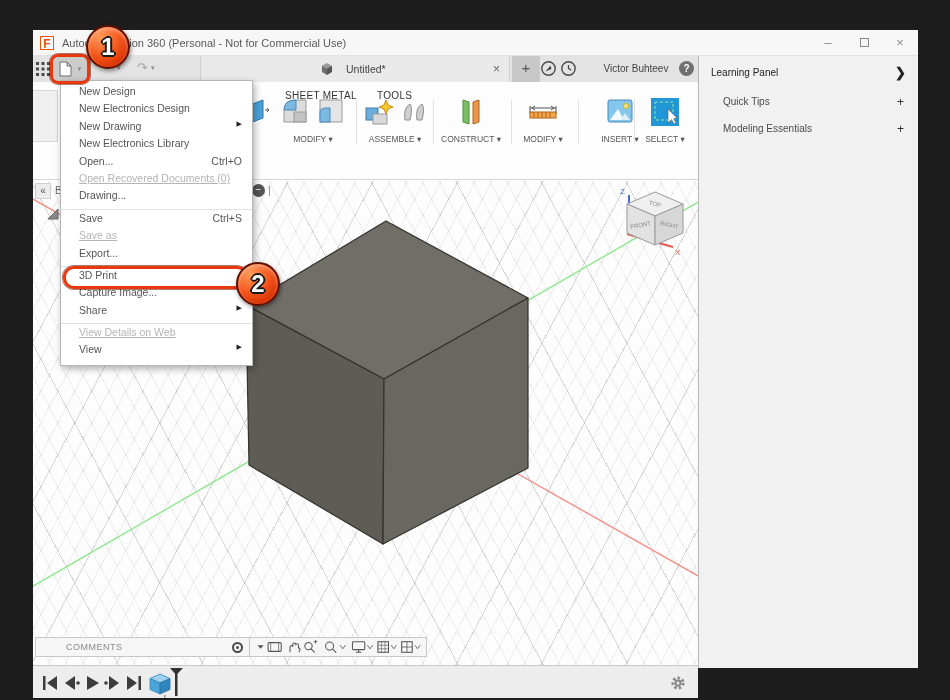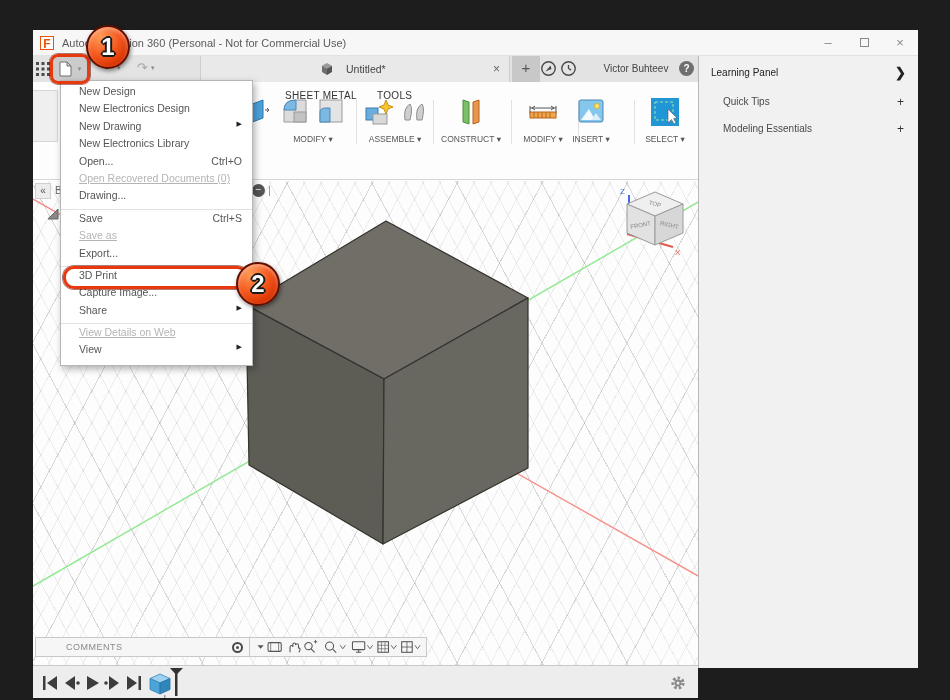--- a/index.html
+++ b/index.html
@@ -264,21 +264,21 @@
           <svg width="34" height="32" viewBox="0 0 34 32">
             <path d="M4,10 v8 M30,10 v8 M4,12 h26 M6,12 l3,-2 M6,12 l3,2 M28,12 l-3,-2 M28,12 l-3,2" stroke="#555" fill="none"></path>
             <rect x="4" y="16" width="26" height="6" fill="#f0a64a" stroke="#b5651d"></rect>
             <path d="M8,16 v6 M12,16 v6 M16,16 v6 M20,16 v6 M24,16 v6" stroke="#b5651d"></path>
           </svg>
         </div>
         <div class="glabel"><span>MODIFY</span> <span>▾</span></div>
       </div>
       <div class="rsep" style="left:545px;"></div>
 
-      <div class="rgroup" style="left:531px; width:54px;">
+      <div class="rgroup" style="left:560px; width:54px;">
         <div class="icons">
           <svg width="30" height="30" viewBox="0 0 30 30">
             <rect x="3" y="4" width="24" height="22" rx="2" fill="#85c6ec" stroke="#4a89b8"></rect>
             <polygon points="5,24 13,13 19,24" fill="#f4fbff"></polygon>
             <polygon points="15,24 20,17 25,24" fill="#dceefa"></polygon>
             <circle cx="21" cy="10" r="2.6" fill="#f8e27a" stroke="#d8b530"></circle>
           </svg>
         </div>
         <div class="glabel"><span>INSERT</span> <span>▾</span></div>
       </div>

